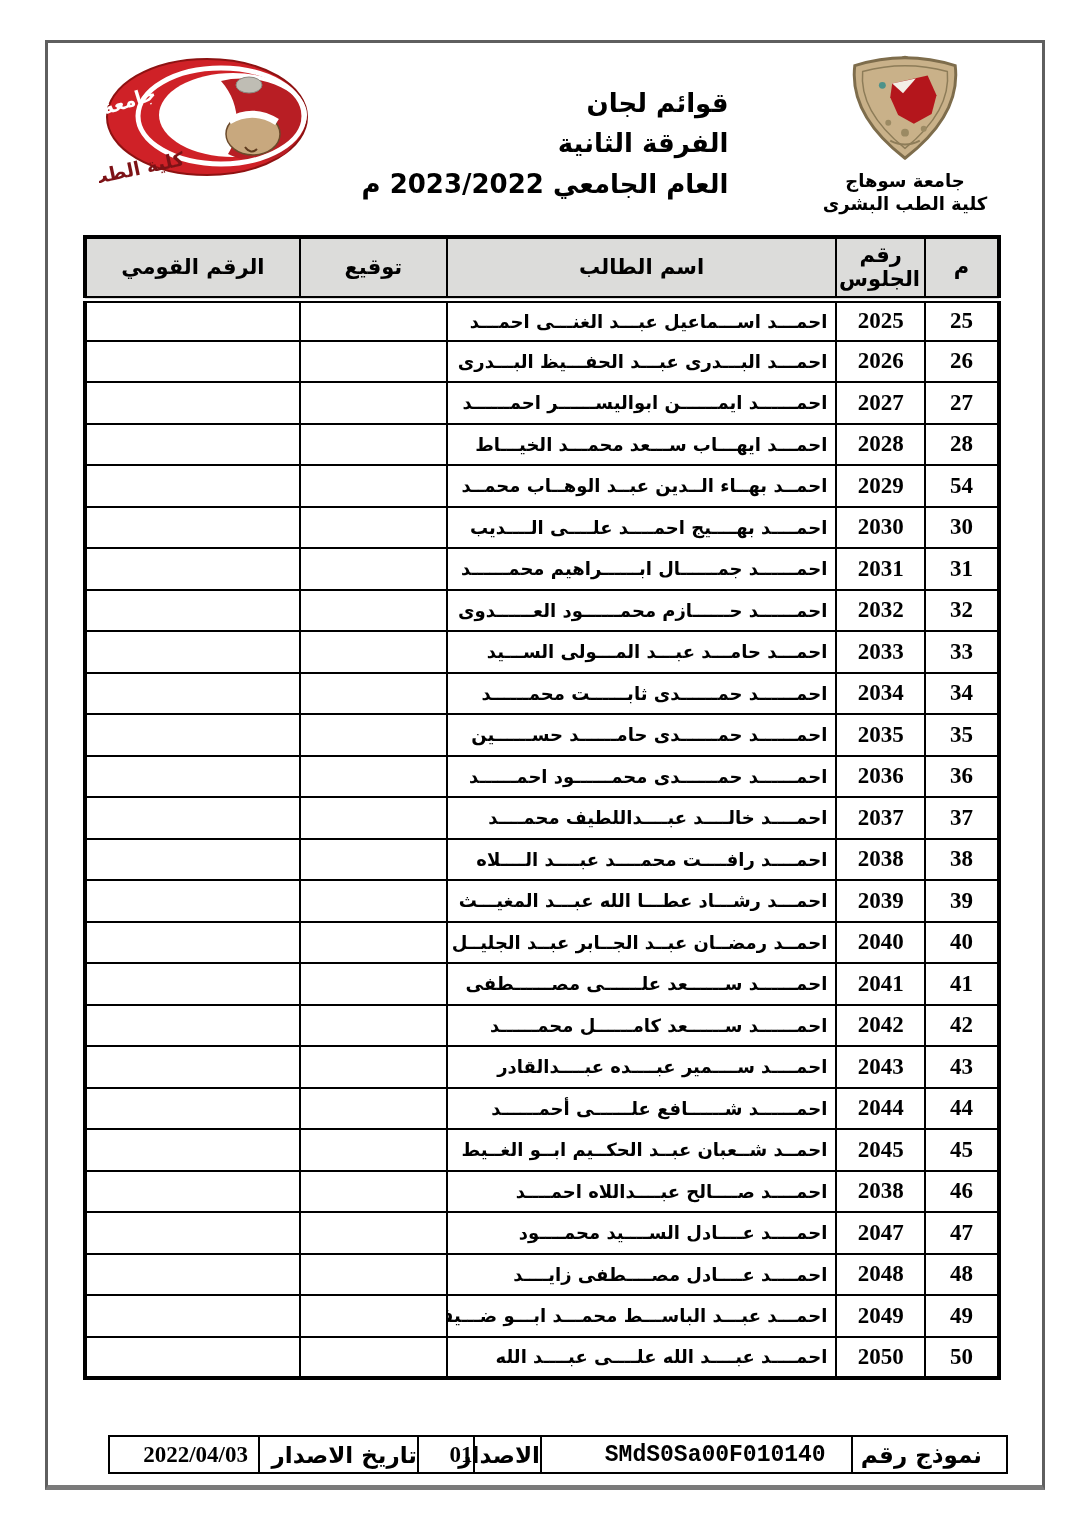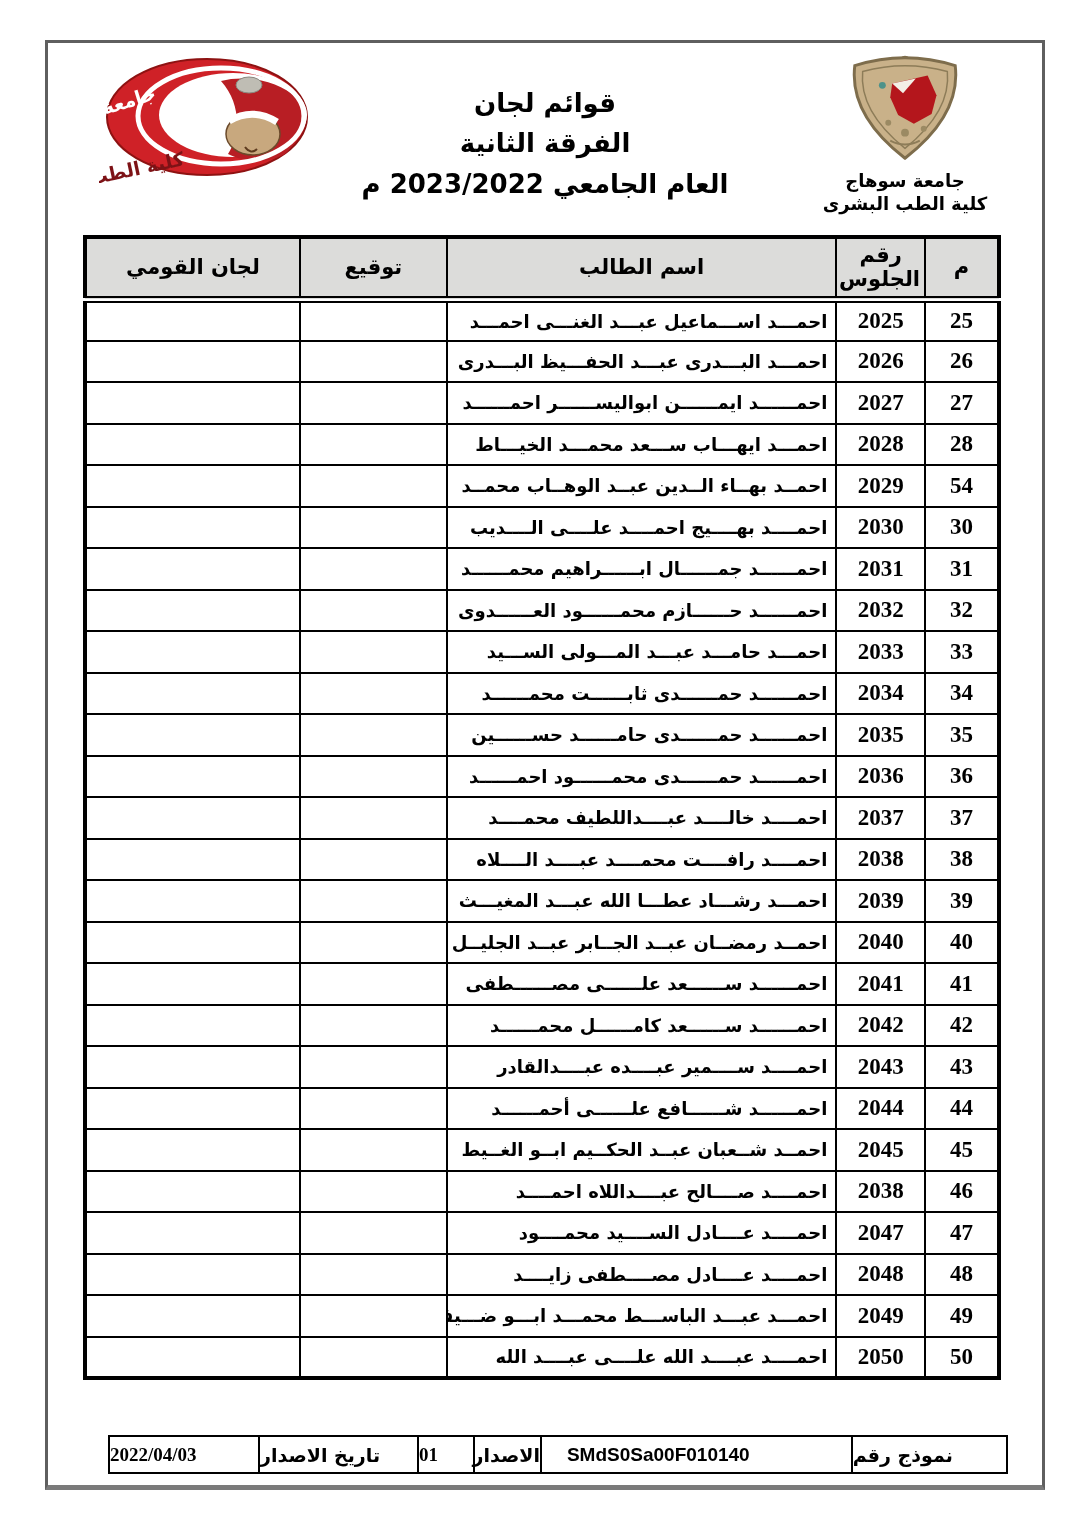--- a/index.html
+++ b/index.html
@@ -22,21 +22,21 @@
   }
   
   .hdr { position: relative; height: 192px; }
   .hdr-left {
     position: absolute; left: 42px; top: 12px; width: 245px;
     text-align: center;
   }
   .hdr-left .caption { font-size: 19px; font-weight: bold; margin-top: 2px; }
   .hdr-center {
     position: absolute; left: 50%; top: 40px; transform: translateX(-50%);
-    text-align: center; font-weight: bold; font-size: 26px; line-height: 1.55;
+    text-align: right; font-weight: bold; font-size: 26px; line-height: 1.55;
     white-space: nowrap;
   }
   .hdr-right {
     position: absolute; right: 52px; top: 10px; width: 170px;
     text-align: center;
   }
   .hdr-right .caption { font-size: 18px; font-weight: bold; line-height: 1.3; }
   
   table.main {
     position: absolute; left: 35px; top: 192px; width: 918px;
@@ -70,26 +70,26 @@
   }
   td.c-sign, td.c-nid { background: #fff; }
   
   table.footer {
     position: absolute; left: 60px; top: 1392px; width: 900px;
     border-collapse: collapse; table-layout: fixed; direction: rtl;
     border: 2px solid #000;
   }
   table.footer td {
     border: 2px solid #000; height: 37px;
-    font-weight: bold; font-size: 19px;
-    text-align: left; vertical-align: middle;
+    font-weight: bold; font-size: 23px;
+    text-align: right; vertical-align: middle;
   }
   td.f-label-right { text-align: right; padding-right: 24px; }
   td.f-code {
-    font-family: Liberation Sans, sans-serif; font-size: 19px;
+    font-family: Liberation Mono, monospace; font-size: 19px;
     text-align: right; padding-left: 25px; direction: ltr; padding-right: 25px;
   }
   td.f-num {
     font-family: Liberation Serif, serif; font-size: 19px; direction: ltr;
   }
   td.f-date {
     font-family: "Liberation Serif", serif; font-size: 19px;
     text-align: right; padding-right: 10px; direction: ltr; 
   }
 </style>
@@ -149,21 +149,21 @@
         <col style="width:42.6%">
         <col style="width:16.1%">
         <col style="width:23.5%">
       </colgroup>
       <thead>
         <tr>
           <th>م</th>
           <th>رقم الجلوس</th>
           <th>اسم الطالب</th>
           <th>توقيع</th>
-          <th>لجان القومي</th>
+          <th>الرقم القومي</th>
         </tr>
       </thead>
       <tbody>
           <tr>
             <td class="c-serial">25</td>
             <td class="c-seat">2025</td>
             <td class="c-name">احمـــد اســـماعيل عبـــد الغنـــى احمـــد</td>
             <td class="c-sign"></td>
             <td class="c-nid"></td>
           </tr>

